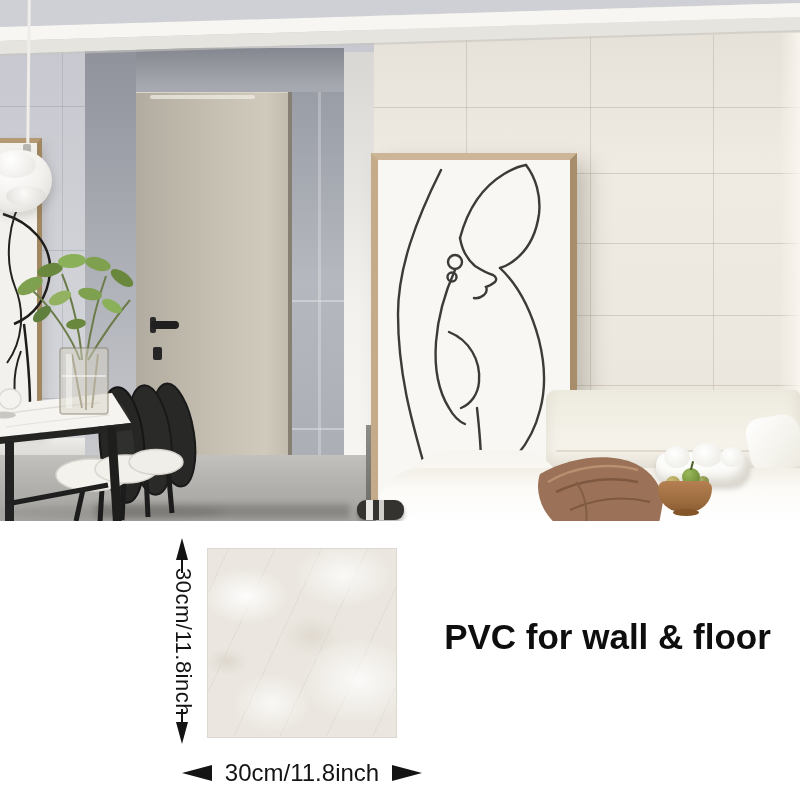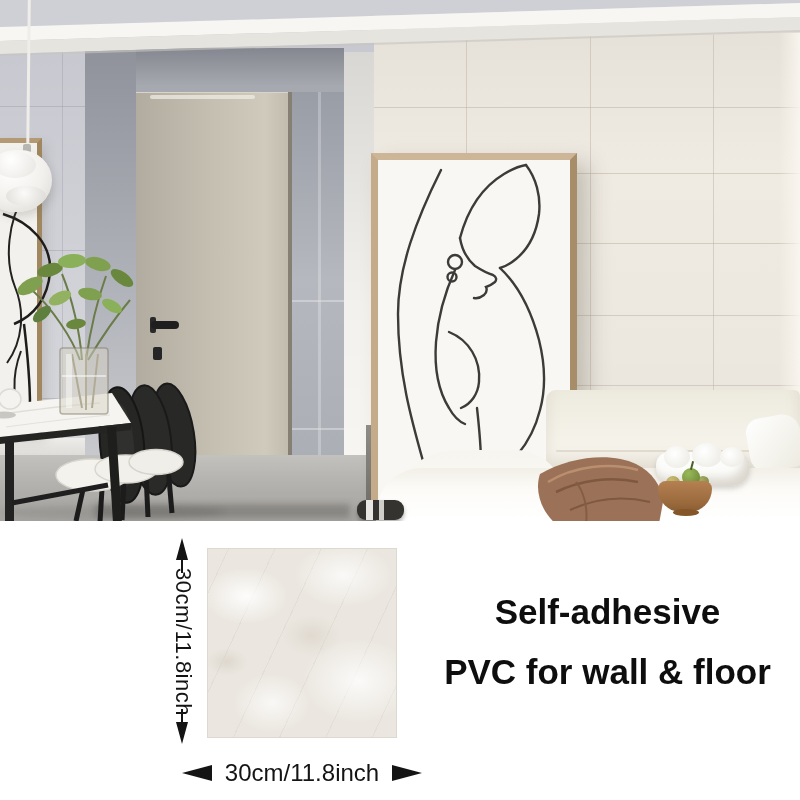--- a/index.html
+++ b/index.html
@@ -327,16 +327,15 @@
 
   <div class="abs hdim">
     <div class="tri-left"></div>
     <div class="hseg"></div>
     <div class="dim-text hlabel">30cm/11.8inch</div>
     <div class="hseg"></div>
     <div class="tri-right"></div>
   </div>
 
   <div class="abs caption">
-    <div class="line1">Self-adhesive</div>
     <div class="line2">PVC for wall &amp; floor</div>
   </div>
 </div>
 
 </body></html>

